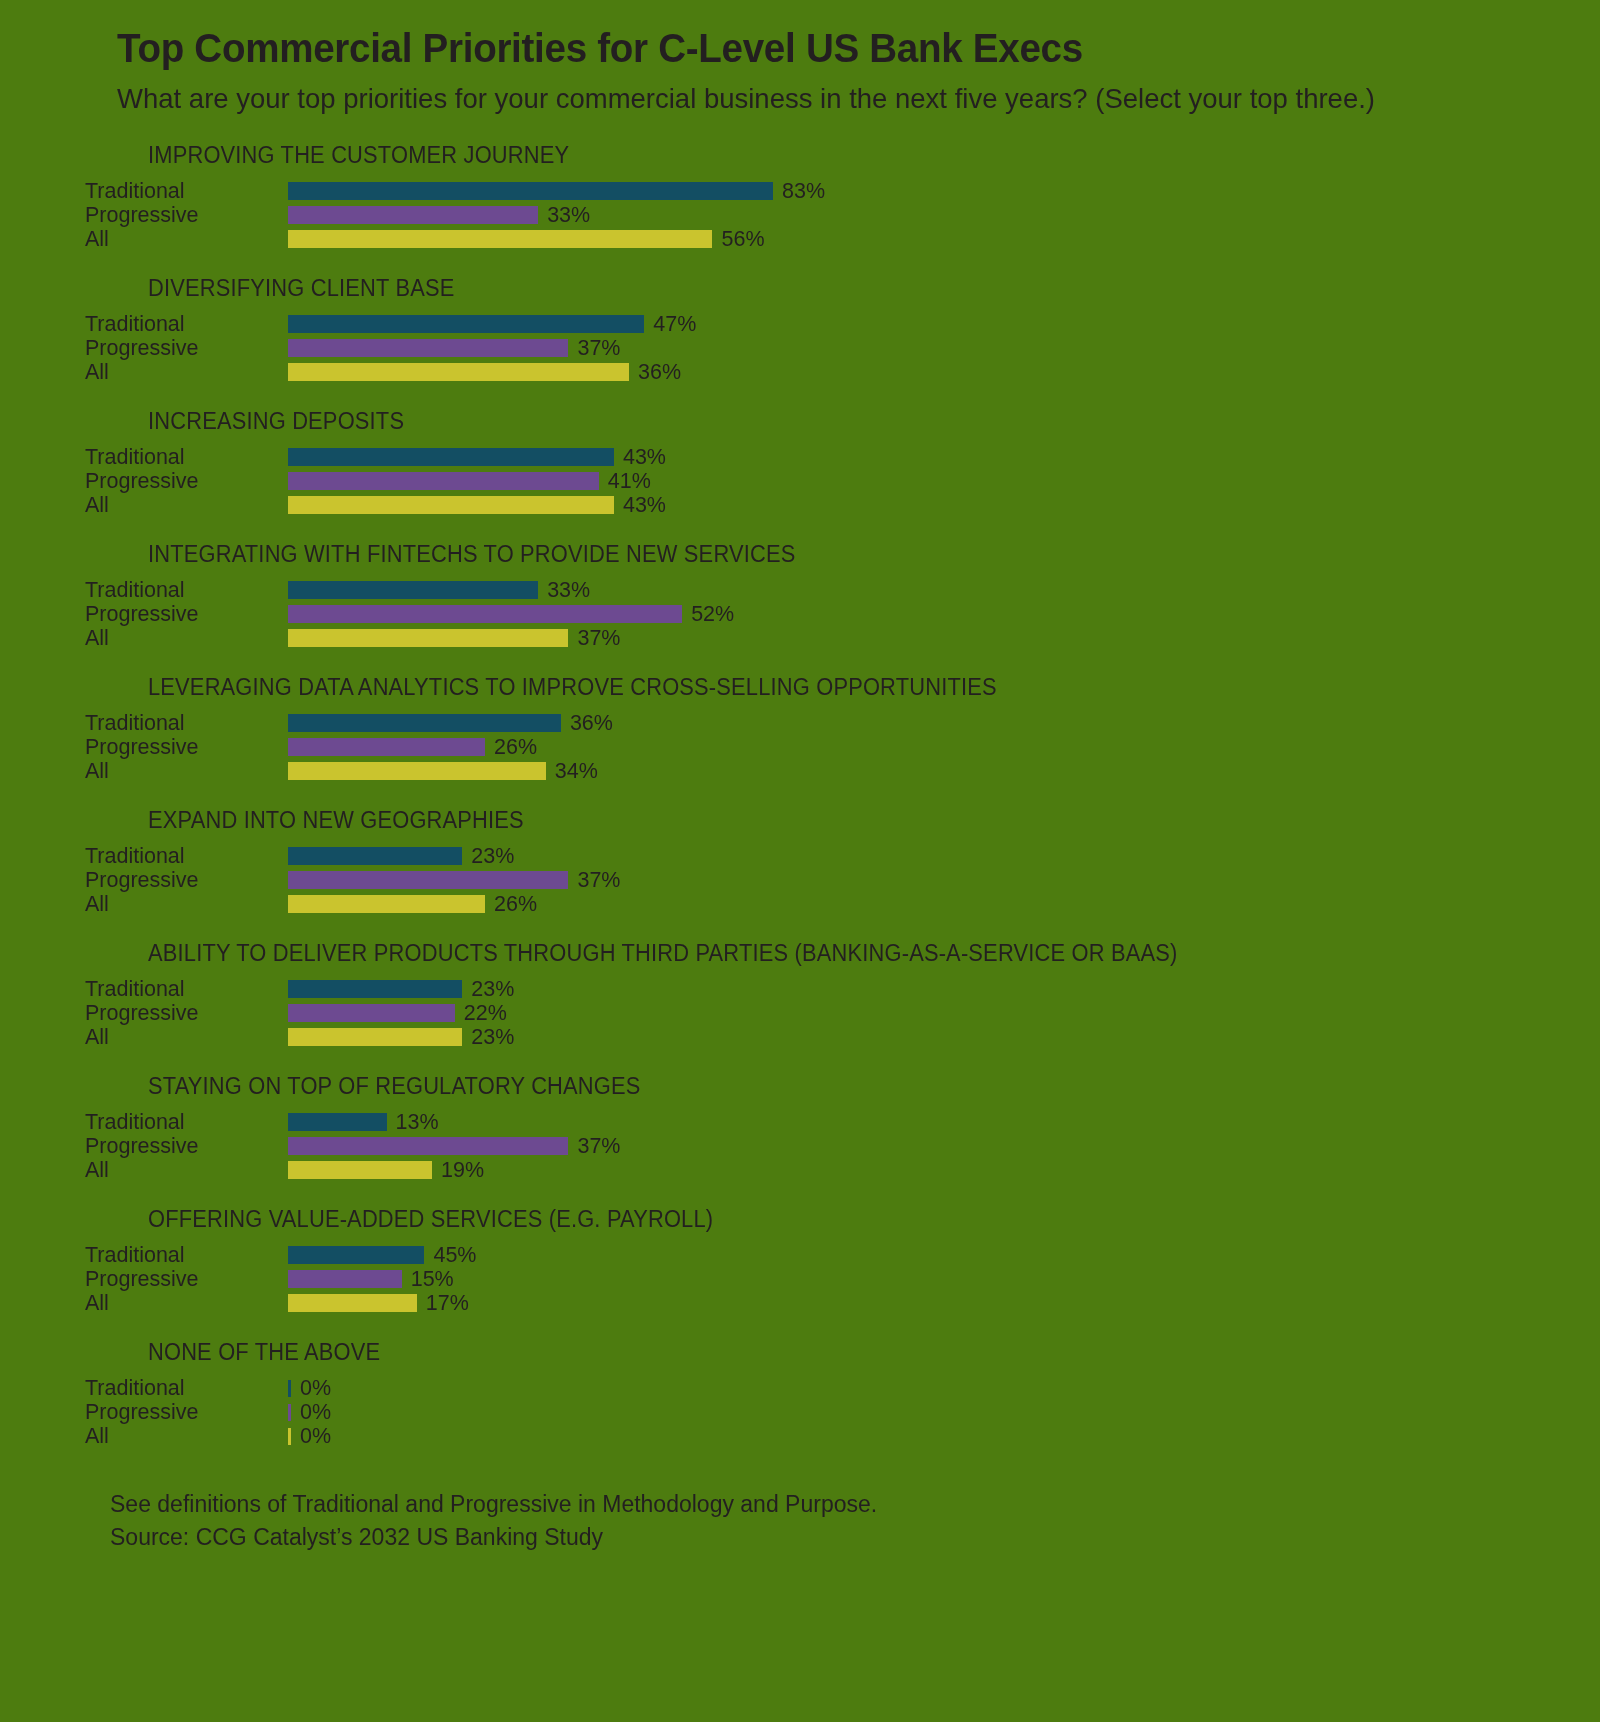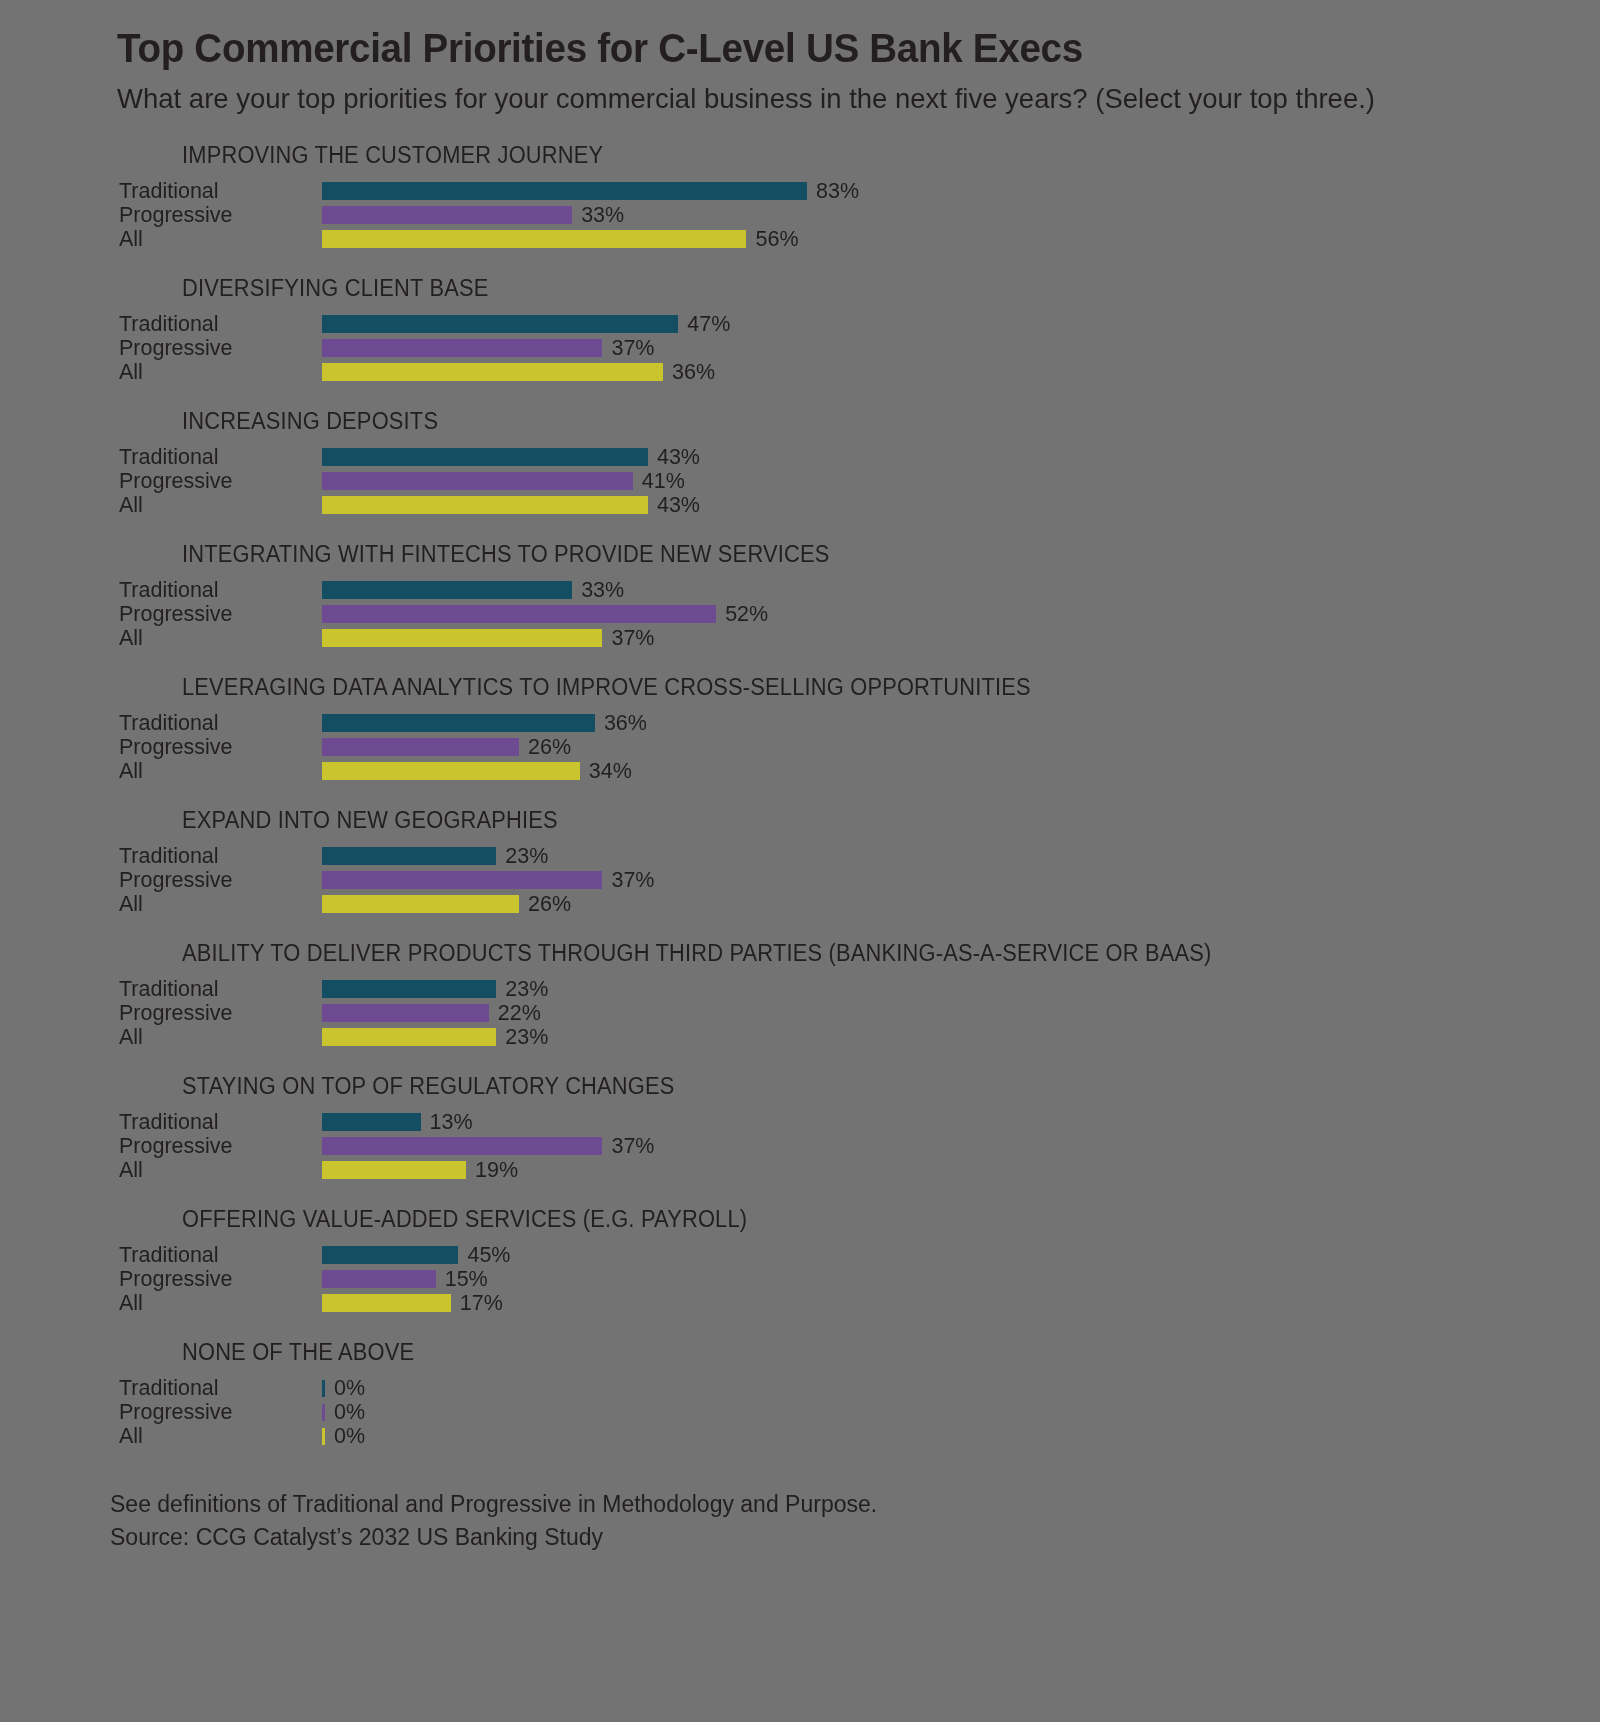--- a/index.html
+++ b/index.html
@@ -12,21 +12,21 @@
     height: 1722px;
     background: #f7f3ee;
     font-family: "Liberation Sans", sans-serif;
     color: #231f20;
     overflow: hidden;
   }
   .page {
     position: relative;
     width: 1600px;
     height: 1722px;
-    background: #737373;
+    background: #4d7c0f;
     box-sizing: border-box;
     padding: 0;
   }
 
   
   .header {
     padding: 26px 100px 0 117px;
   }
   .chart-title {
     font-family: "Liberation Sans Narrow", "Liberation Sans", sans-serif;
@@ -46,21 +46,21 @@
     margin: 0;
     color: #231f20;
     max-width: 1320px;
     transform: scaleX(0.965);
     transform-origin: left center;
   }
 
   
   .chart-body {
     margin-top: 26px;
-    padding-left: 119px;
+    padding-left: 85px;
   }
 
   .group {
     margin-bottom: 24px;
   }
   .group-header {
     font-size: 23px;
     font-weight: normal;
     letter-spacing: 0.2px;
     color: #231f20;

